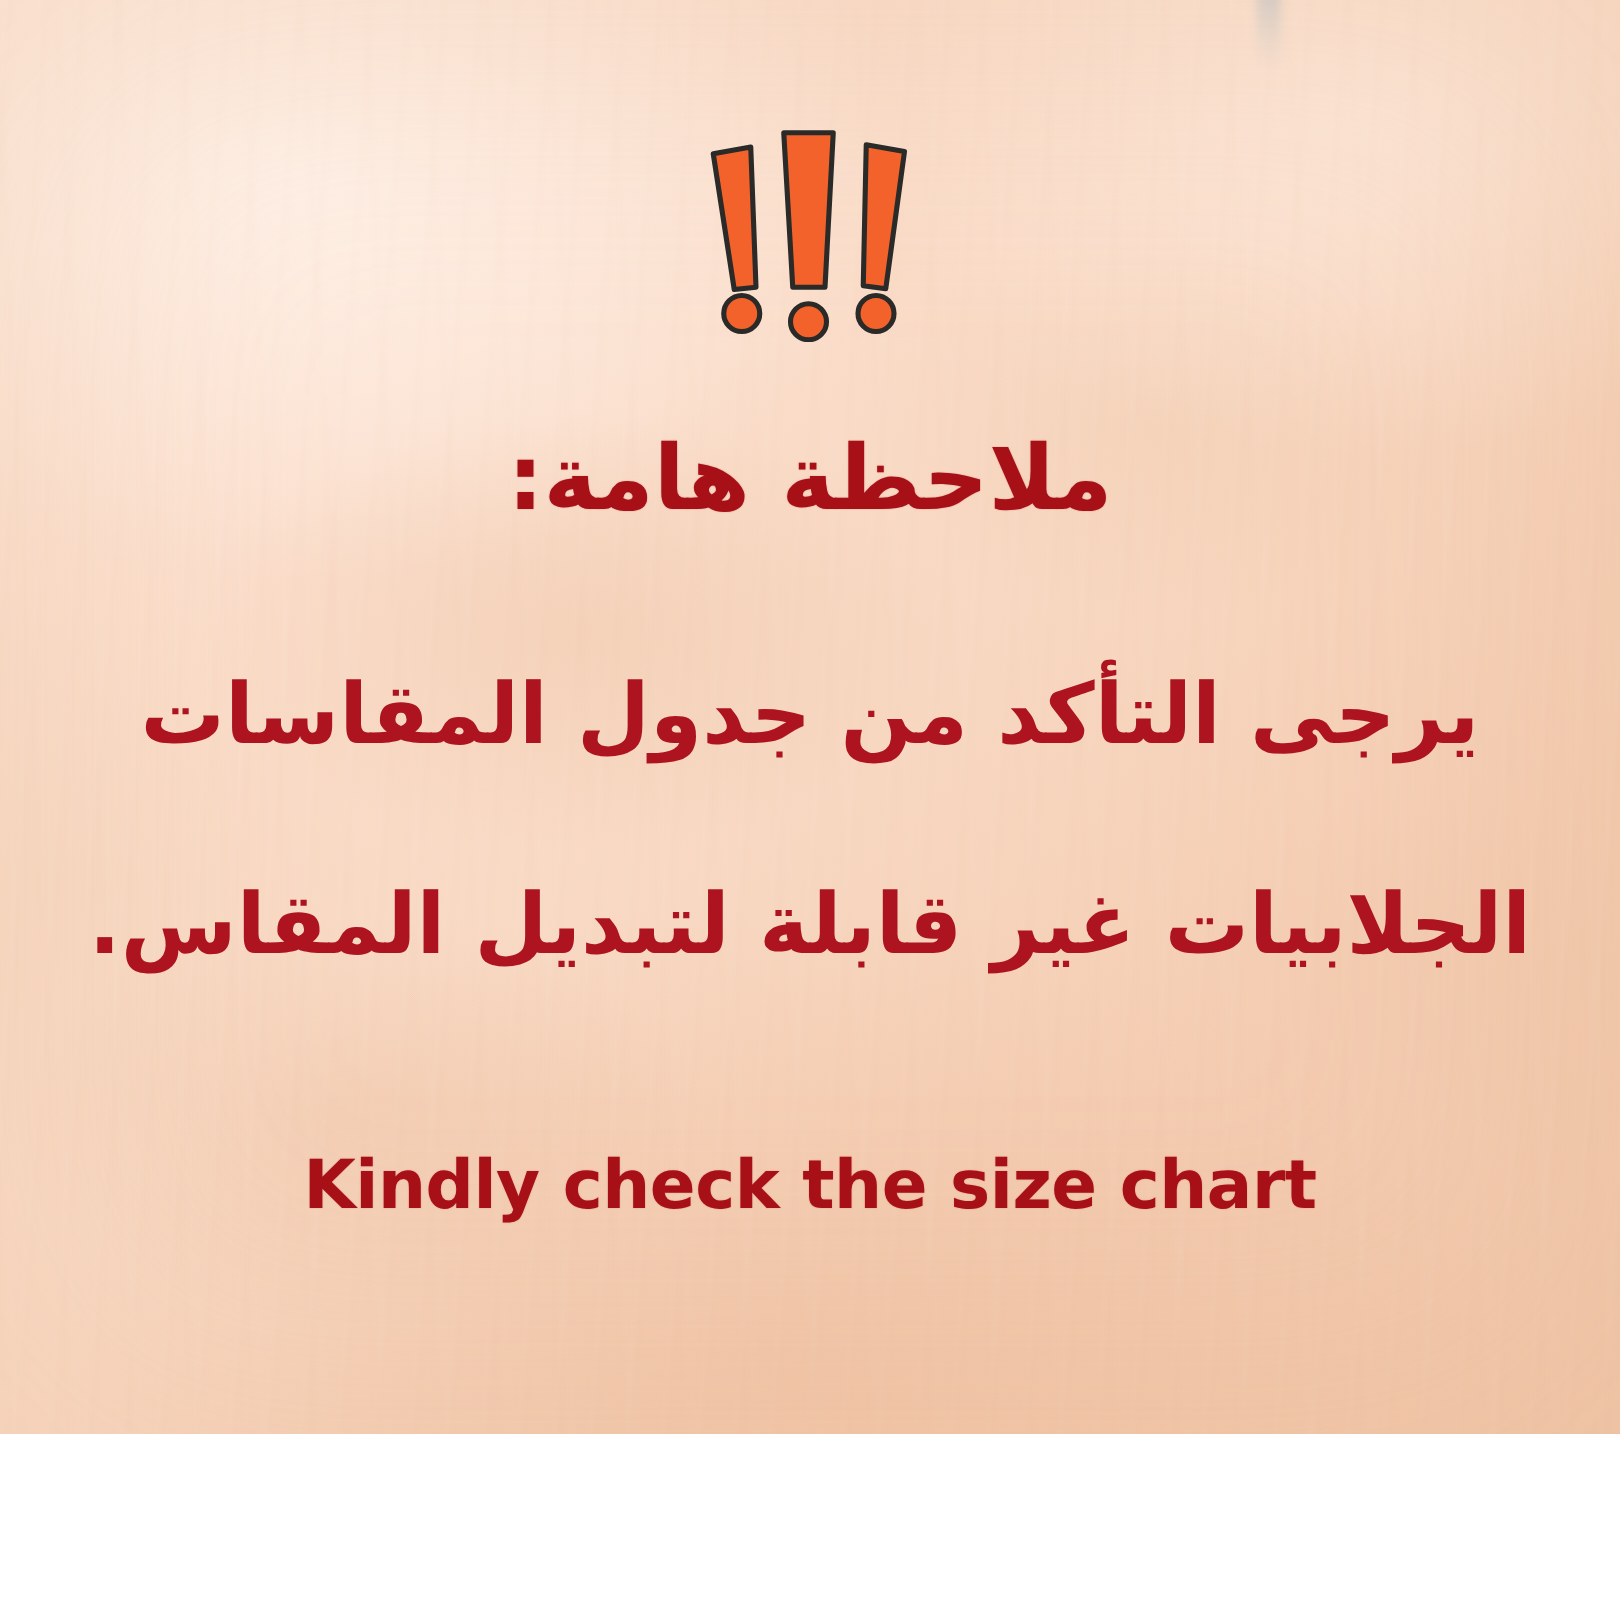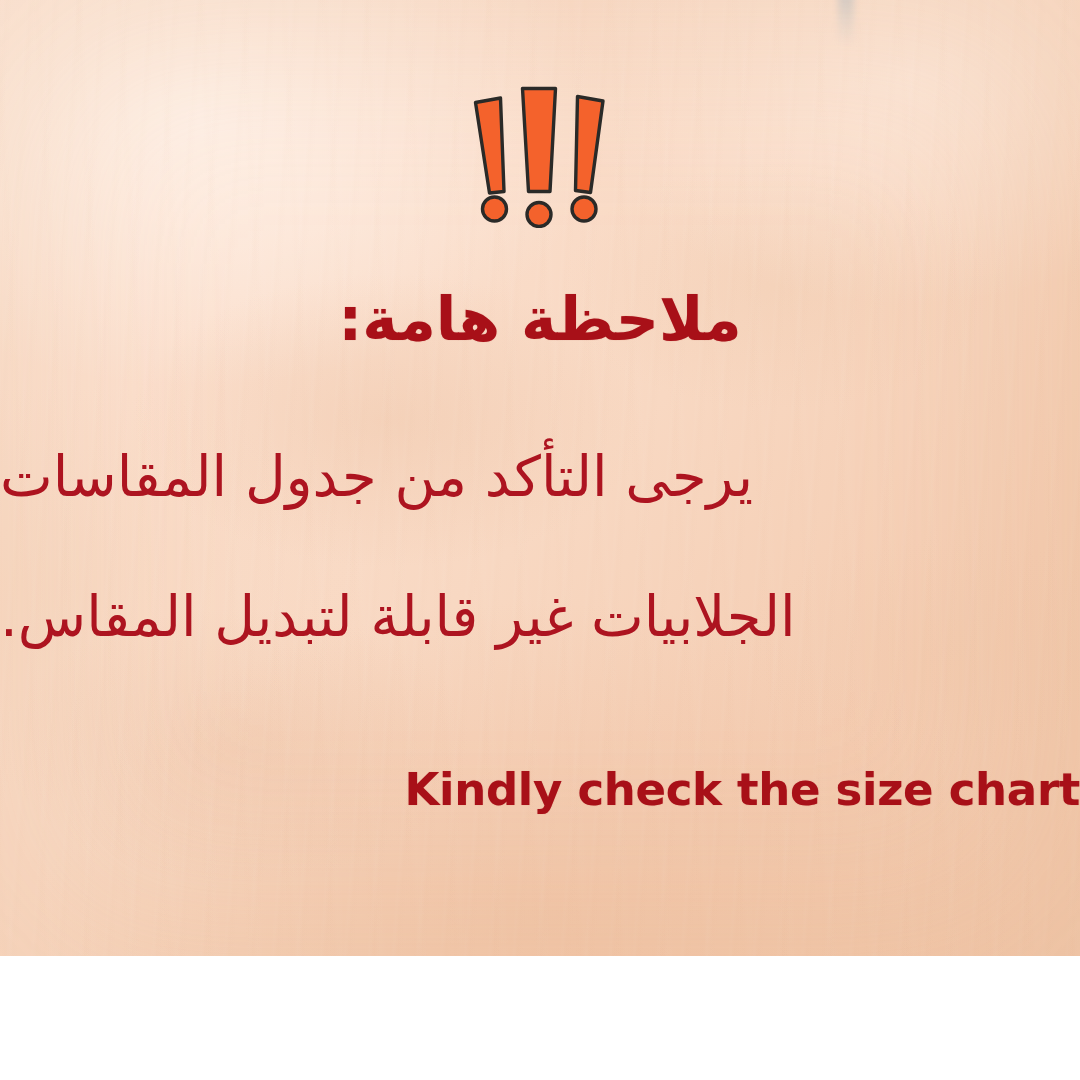--- a/index.html
+++ b/index.html
@@ -123,36 +123,36 @@
     letter-spacing: 0px;
     line-height: 1.12;
     text-shadow: 0 0 1px rgba(168,16,24,0.35);
   }
 
   .body-ar {
     position: absolute;
     left: 0;
     right: 0;
     direction: rtl;
-    text-align: left;
+    text-align: center;
     color: #ad1420;
     font-size: 56px;
-    font-weight: 400;
+    font-weight: 700;
     line-height: 1.2;
   }
 
   .body-ar-1 { top: 443px; }
   .body-ar-2 { top: 583px; }
 
   .body-en {
     position: absolute;
     left: 0;
     right: 0;
     direction: ltr;
-    text-align: right;
+    text-align: center;
     color: #a81018;
     font-weight: 700;
     font-size: 45px;
     letter-spacing: -0.3px;
     line-height: 1.2;
     text-shadow: 0 0 1px rgba(168,16,24,0.30);
   }
 
   .body-en-1 { top: 763px; }
   .body-en-2 { top: 849px; font-size: 47px; }

